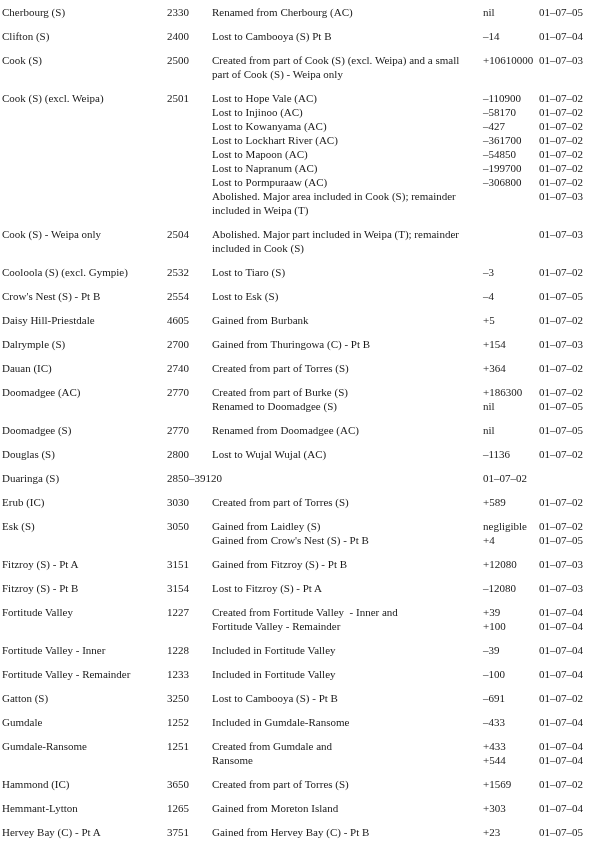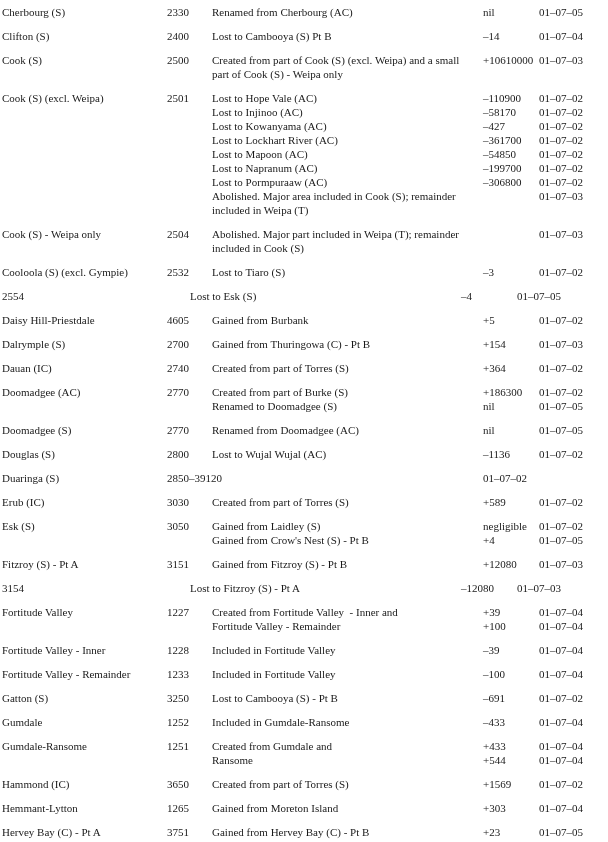--- a/index.html
+++ b/index.html
@@ -152,20 +152,21 @@
         <div class="cell code">2532</div>
         <div class="lines">
           <div class="line">
             <div class="cell desc">Lost to Tiaro (S)</div>
             <div class="cell change">–3</div>
             <div class="cell date">01–07–02</div>
           </div>
         </div>
       </div>
       <div class="row">
+        <div class="cell name">Crow's Nest (S) - Pt B</div>
         <div class="cell code">2554</div>
         <div class="lines">
           <div class="line">
             <div class="cell desc">Lost to Esk (S)</div>
             <div class="cell change">–4</div>
             <div class="cell date">01–07–05</div>
           </div>
         </div>
       </div>
       <div class="row">
@@ -281,20 +282,21 @@
         <div class="cell code">3151</div>
         <div class="lines">
           <div class="line">
             <div class="cell desc">Gained from Fitzroy (S) - Pt B</div>
             <div class="cell change">+12080</div>
             <div class="cell date">01–07–03</div>
           </div>
         </div>
       </div>
       <div class="row">
+        <div class="cell name">Fitzroy (S) - Pt B</div>
         <div class="cell code">3154</div>
         <div class="lines">
           <div class="line">
             <div class="cell desc">Lost to Fitzroy (S) - Pt A</div>
             <div class="cell change">–12080</div>
             <div class="cell date">01–07–03</div>
           </div>
         </div>
       </div>
       <div class="row">

